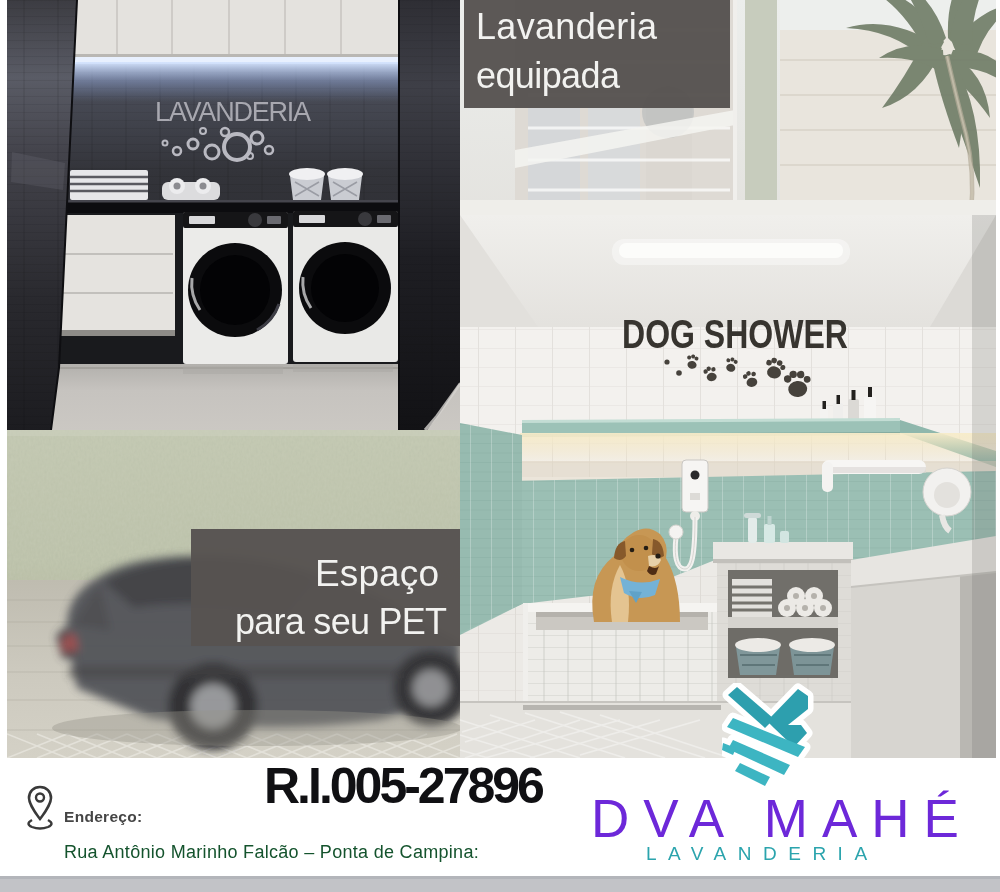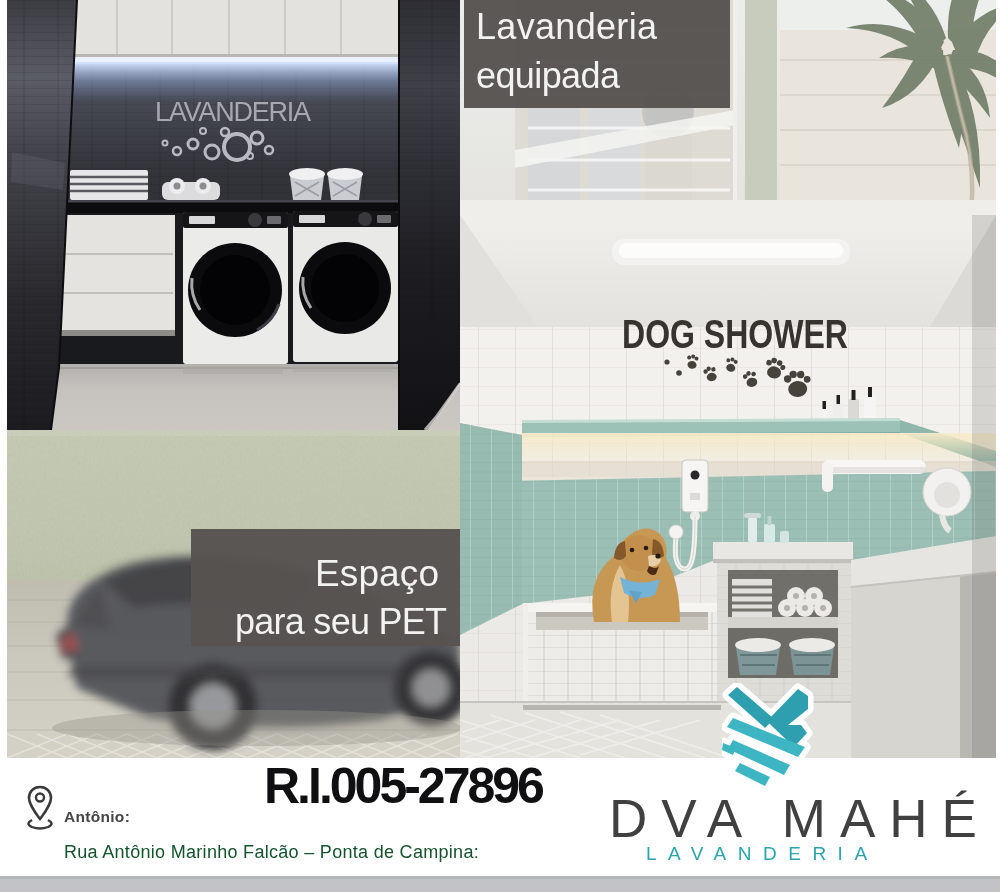--- a/index.html
+++ b/index.html
@@ -474,21 +474,21 @@
 <div class="abs" style="left:0;top:876px;width:1000px;height:3px;background:#a9abb0;opacity:0.6"></div>
 
 <div class="abs" style="left:264px;top:757px;font-size:50px;font-weight:700;letter-spacing:-3px;color:#101013">R.I.005-27896</div>
 
 <svg class="abs" style="left:24px;top:784px" width="32" height="46" viewBox="0 0 32 46">
   <path d="M16 3 c-6.5 0 -11 4.5 -11 11 c0 7 11 21 11 21 s11 -14 11 -21 c0 -6.5 -4.5 -11 -11 -11 z" fill="none" stroke="#3a3a3a" stroke-width="2.6"></path>
   <circle cx="16" cy="13.5" r="4" fill="none" stroke="#3a3a3a" stroke-width="2.4"></circle>
   <path d="M8 36 q-7 4 0 7 q8 3 16 0 q7 -3 0 -7" fill="none" stroke="#3a3a3a" stroke-width="2.4"></path>
 </svg>
 
-<div class="abs" style="left:64px;top:808px;font-size:15.5px;font-weight:700;color:#454545;letter-spacing:0.3px">Antônio:</div>
+<div class="abs" style="left:64px;top:808px;font-size:15.5px;font-weight:700;color:#454545;letter-spacing:0.3px">Endereço:</div>
 
 <div class="abs" style="left:64px;top:842px;font-size:18px;color:#14532d;letter-spacing:0.3px">Rua Antônio Marinho Falcão – Ponta de Campina:</div>
 
 <svg class="abs" style="left:722px;top:683px" width="94" height="112" viewBox="0 0 94 112">
   <defs>
     <g id="mtop">
       <path d="M6 12 L15 4 L52 36 L43 45 z"></path>
       <path d="M45 38 L76 6 L86 13 L86 26 L66 42 L79 42 L85 50 L72 64 L52 45 z"></path>
     </g>
     <g id="mstr">
@@ -503,17 +503,17 @@
         <use href="#mstr"></use>
   </g>
   <g fill="#2d9fae">
         <use href="#mtop"></use>
       </g>
   <g fill="#3db5c2">
         <use href="#mstr"></use>
       </g>
 </svg>
 
-<div class="abs" style="left:609px;top:788px;font-size:53px;letter-spacing:14px;color:#404040">DVA MAHÉ</div>
+<div class="abs" style="left:591px;top:788px;font-size:53px;letter-spacing:14px;color:#6d28d9">DVA MAHÉ</div>
 
 <div class="abs" style="left:646px;top:843px;font-size:19px;letter-spacing:11.5px;color:#2ba4ad">LAVANDERIA</div>
 
 </div>
 
 </body></html>

